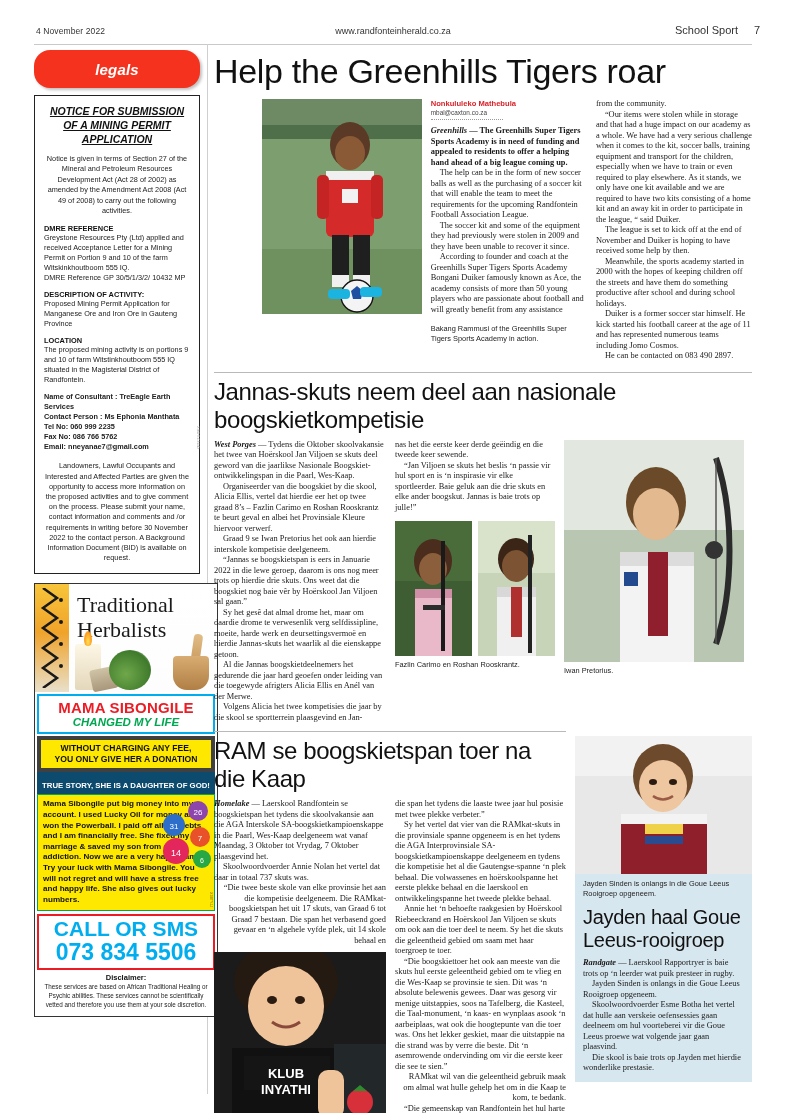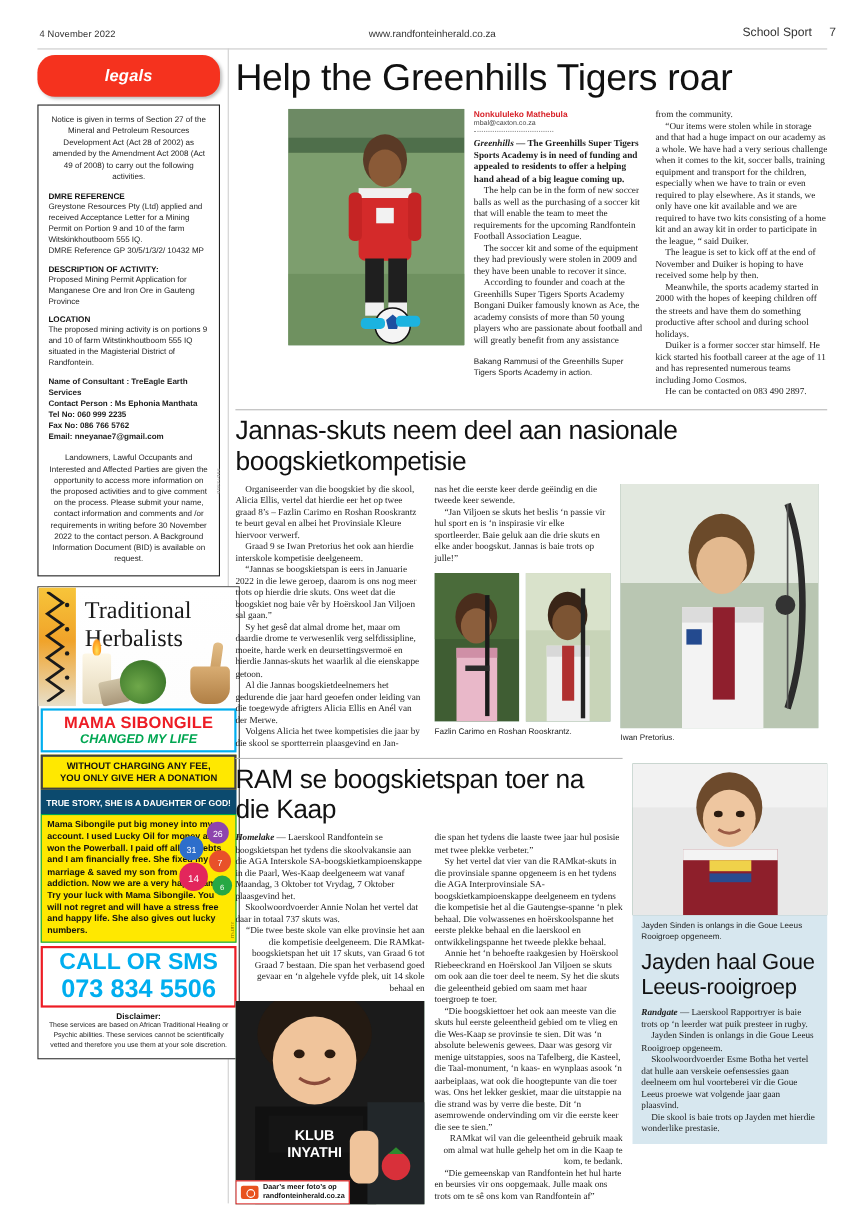--- a/index.html
+++ b/index.html
@@ -134,21 +134,21 @@
   }
   .mama-name {
     font-family:"Liberation Sans", sans-serif; font-weight:bold; font-size:15px;
     color:#ed1c24; letter-spacing:.2px;
   }
   .mama-sub {
     font-family:"Liberation Sans", sans-serif; font-weight:bold; font-style:italic;
     font-size:11.5px; color:#00a651;
   }
   .yellow-band {
-    background:#ffe800; border:2px solid #404040; margin:0 2px; padding:3px 2px;
+    background:#ffe800; border:4px solid #404040; margin:0 2px; padding:3px 2px;
     text-align:center;
   }
   .yellow-band div {
     font-family:"Liberation Sans", sans-serif; font-weight:bold; font-size:8.6px;
     line-height:11px; color:#111;
   }
   .green-band {
     background:#0c4a6e; margin:0 2px; padding:2px;
     text-align:center;
   }
@@ -267,20 +267,21 @@
   <div class="mh-rule"></div>
   <div class="vdiv" style="left:207px; top:44px; height:1050px;"></div>
 
   <div class="leftcol">
 
     <div class="legals-banner">
       <span>legals</span>
     </div>
 
     <div class="legal-box" style="position:relative;">
+      <div class="legal-title">NOTICE FOR SUBMISSION OF A MINING PERMIT APPLICATION</div>
       <div class="legal-intro">Notice is given in terms of Section 27 of the Mineral and Petroleum Resources Development Act (Act 28 of 2002) as amended by the Amendment Act 2008 (Act 49 of 2008) to carry out the following activities.</div>
 
       <div class="legal-h">DMRE REFERENCE</div>
       <div class="legal-p">Greystone Resources Pty (Ltd) applied and received Acceptance Letter for a Mining Permit on Portion 9 and 10 of the farm Witskinkhoutboom 555 IQ.</div>
       <div class="legal-p">DMRE Reference GP 30/5/1/3/2/ 10432 MP</div>
 
       <div class="legal-h">DESCRIPTION OF ACTIVITY:</div>
       <div class="legal-p">Proposed Mining Permit Application for Manganese Ore and Iron Ore in Gauteng Province</div>
 
       <div class="legal-h">LOCATION</div>
@@ -417,20 +418,21 @@
       </div>
     </div>
 
     <div style="margin-top:10px;">
       <div class="hrule"></div>
       <h2 class="headline2" style="margin:5px 0 6px;">Jannas-skuts neem deel aan nasionale boogskietkompetisie</h2>
 
       <div style="display:flex; gap:9px; align-items:flex-start;">
         <div style="width:172px;">
           <div class="body-t">
+            <p class="noind"><i style="font-weight:bold;">West Porges</i><span> — Tydens die Oktober skoolvakansie het twee van Hoërskool Jan Viljoen se skuts deel geword van die jaarlikse Nasionale Boogskiet-ontwikkelingspan in die Paarl, Wes-Kaap.</span></p>
             <p>Organiseerder van die boogskiet by die skool, Alicia Ellis, vertel dat hierdie eer het op twee graad 8’s – Fazlin Carimo en Roshan Rooskrantz te beurt geval en albei het Provinsiale Kleure hiervoor verwerf.</p>
             <p>Graad 9 se Iwan Pretorius het ook aan hierdie interskole kompetisie deelgeneem.</p>
             <p>“Jannas se boogskietspan is eers in Januarie 2022 in die lewe geroep, daarom is ons nog meer trots op hierdie drie skuts. Ons weet dat die boogskiet nog baie vêr by Hoërskool Jan Viljoen sal gaan.”</p>
             <p>Sy het gesê dat almal drome het, maar om daardie drome te verwesenlik verg selfdissipline, moeite, harde werk en deursettingsvermoë en hierdie Jannas-skuts het waarlik al die eienskappe getoon.</p>
             <p>Al die Jannas boogskietdeelnemers het gedurende die jaar hard geoefen onder leiding van die toegewyde afrigters Alicia Ellis en Anél van der Merwe.</p>
             <p>Volgens Alicia het twee kompetisies die jaar by die skool se sportterrein plaasgevind en Jan-</p>
           </div>
         </div>
 
         <div style="width:160px;">

